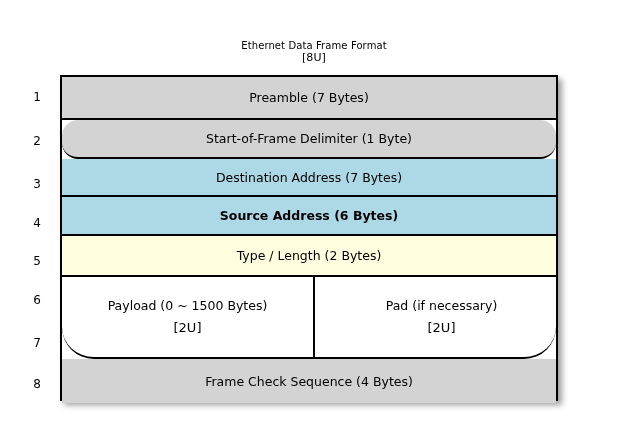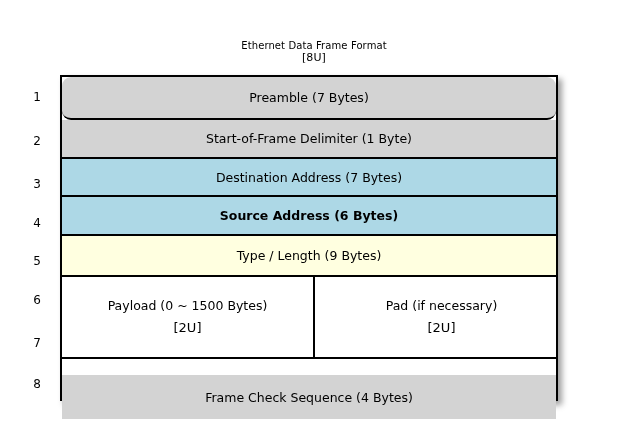--- a/index.html
+++ b/index.html
@@ -78,20 +78,21 @@
   .frame-row.last {
     border-bottom: none;
   }
   .split-row {
     position: absolute;
     left: 0;
     width: 100%;
     box-sizing: border-box;
     border-bottom: 2px solid #000000;
     display: flex;
+    border-radius: 32px;
   }
   .split-cell {
     box-sizing: border-box;
     display: flex;
     flex-direction: column;
     align-items: center;
     justify-content: center;
     font-size: 12.5px;
     text-align: center;
     line-height: 1.65;
@@ -122,48 +123,48 @@
   <div class="row-index" style="top:103px;">3</div>
   <div class="row-index" style="top:142px;">4</div>
   <div class="row-index" style="top:180px;">5</div>
   <div class="row-index" style="top:219px;">6</div>
   <div class="row-index" style="top:262px;">7</div>
   <div class="row-index" style="top:303px;">8</div>
 </div>
 
 <div id="frame-table">
 
-  <div class="frame-row" style="top:0px;   height:43px; background:#d3d3d3;border-radius:9px;">
+  <div class="frame-row" style="top:0px;   height:43px; background:#d3d3d3;">
     <span>Preamble (7 Bytes)</span>
   </div>
 
-  <div class="frame-row" style="top:43px;  height:39px; background:#d3d3d3;">
+  <div class="frame-row" style="top:43px;  height:39px; background:#d3d3d3;border-radius:16px;">
     <span>Start-of-Frame Delimiter (1 Byte)</span>
   </div>
 
   <div class="frame-row" style="top:82px;  height:38px; background:#add8e6;">
     <span>Destination Address (7 Bytes)</span>
   </div>
 
   <div class="frame-row" style="top:120px; height:39px; background:#add8e6;font-weight:bold;">
     <span>Source Address (6 Bytes)</span>
   </div>
 
   <div class="frame-row" style="top:159px; height:41px; background:#ffffe0;">
-    <span>Type / Length (9 Bytes)</span>
+    <span>Type / Length (2 Bytes)</span>
   </div>
 
   <div class="split-row" style="top:200px; height:82px; background:#ffffff;">
     <div class="split-cell left">
       <span>Payload (0 ~ 1500 Bytes)</span>
       <span class="cell-line2">[2U]</span>
     </div>
     <div class="split-cell right">
       <span>Pad (if necessary)</span>
       <span class="cell-line2">[2U]</span>
     </div>
   </div>
 
-  <div class="frame-row last" style="top:282px; height:44px; background:#d3d3d3;margin-top:16px;">
+  <div class="frame-row last" style="top:282px; height:44px; background:#d3d3d3;">
     <span>Frame Check Sequence (4 Bytes)</span>
   </div>
 
 </div>
 
 </body></html>

